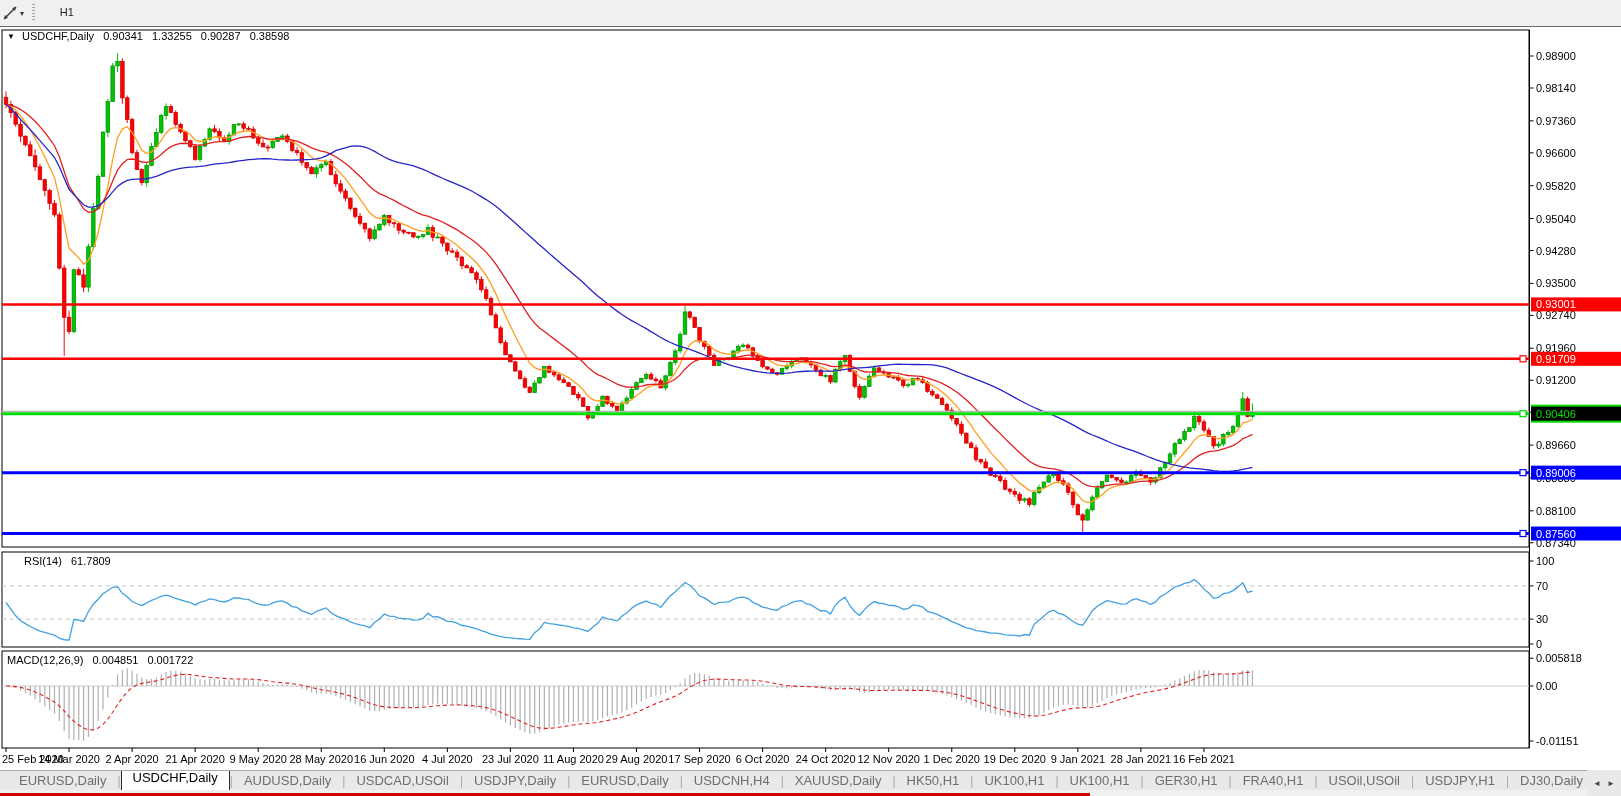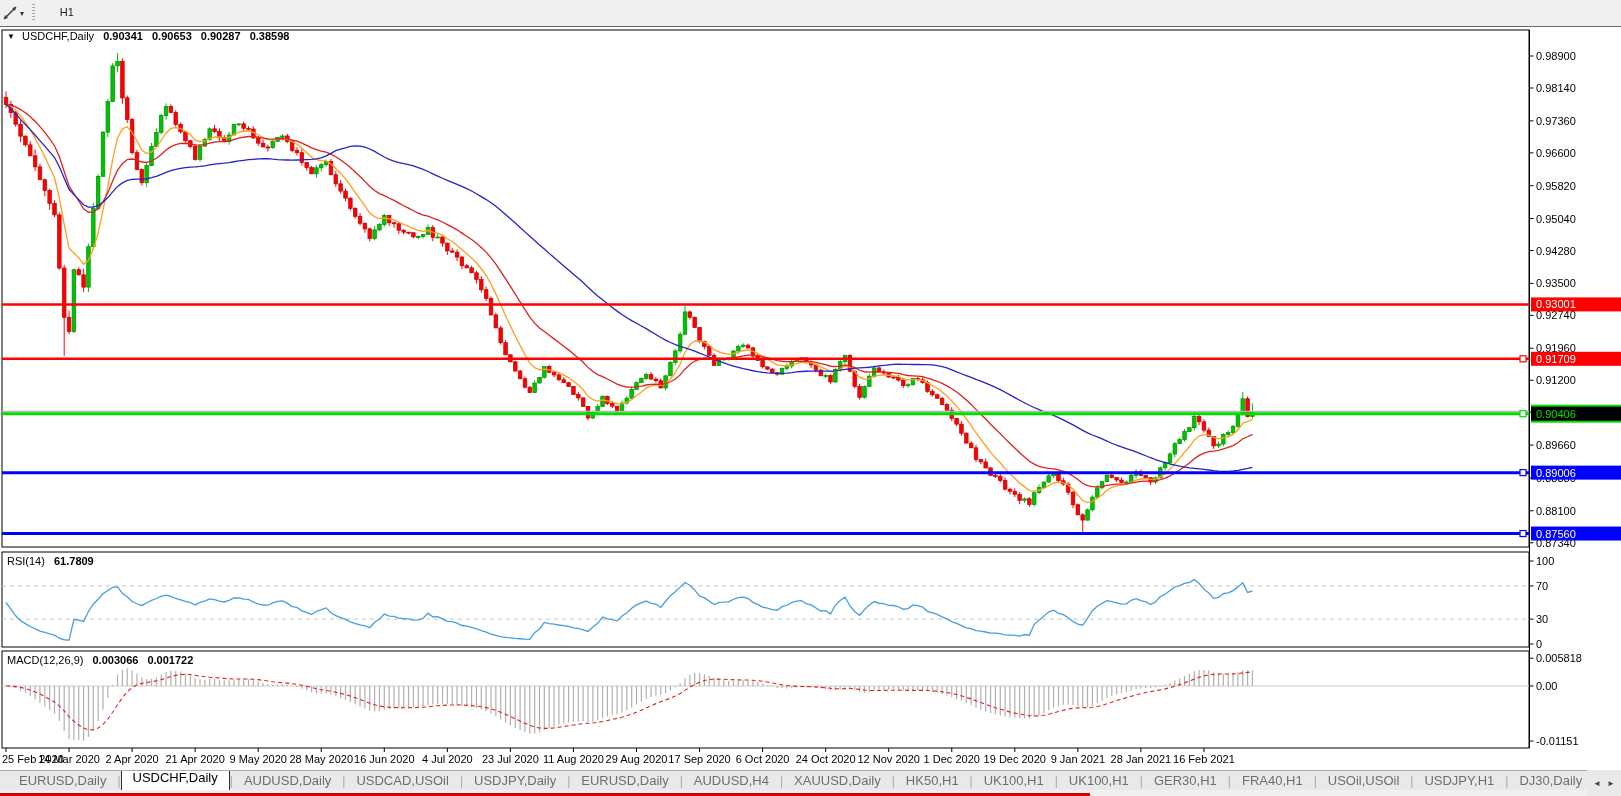--- a/index.html
+++ b/index.html
@@ -10,21 +10,21 @@
   .caret{font-size:8px;color:#333;margin:0 4px 0 2px;}
   .grip{width:3px;height:18px;margin:0 8px 0 4px;
     background:repeating-linear-gradient(180deg,#a6a6a6 0 1px,transparent 1px 3px);}
   .tf-buttons{display:flex;align-items:center;flex-direction:column;}
   .tf-btn{font-size:11px;color:#222;padding:3px 7px;margin:0 5px;border:1px solid transparent;cursor:default;}
   .tf-btn.active{background:#0ea5e9;border:2px solid #22c55e;box-shadow:inset 1px 1px 2px rgba(0,0,0,.18);}
   .chart-window{position:absolute;top:26px;left:0;width:1621px;height:744px;background:#ffffff;
     border-top:1px solid #6a6a6a;}
   #chart-svg{position:absolute;left:0;top:0;}
   .overlay-label{position:absolute;font-size:11px;color:#000;white-space:nowrap;line-height:13px;}
-  .overlay-label .v{margin-left:6px;font-weight:bold;}
+  .overlay-label .v{margin-left:6px;}
   .tabbar{position:absolute;top:770px;left:0;width:1621px;height:20px;background:#e9e9e9;
     border-top:1px solid #aaaaaa;display:flex;align-items:center;overflow:hidden;padding-left:8px;box-sizing:border-box;}
   .tabs{display:flex;align-items:center;white-space:nowrap;}
   .tab{font-size:13px;color:#6e6e6e;padding:4px 11px;cursor:default;}
   .tab.active{background:#ffffff;color:#000;border:1px solid #2b2b2b;border-bottom:none;
     padding:3px 11px 6px 11px;margin-top:-4px;position:relative;z-index:2;}
   .tab-sep{color:#a8a8a8;font-size:12px;}
   .tab-scrollers{position:absolute;right:0;top:770px;height:26px;width:34px;background:#e9e9e9;
     display:flex;align-items:center;justify-content:space-evenly;z-index:3;}
   .tab-scrollers span{font-size:8px;color:#444;cursor:default;}
@@ -969,52 +969,52 @@
       <rect x="1531" y="438.63634000000013" width="90" height="14" fill="#0000ff"></rect>
       <text x="1536" y="449.63634000000013" font-size="11" font-family="&quot;Liberation Sans&quot;,sans-serif" fill="#ffffff">0.89006</text>
       <rect x="1531" y="499.5273999999998" width="90" height="14" fill="#0000ff"></rect>
       <text x="1536" y="510.5273999999998" font-size="11" font-family="&quot;Liberation Sans&quot;,sans-serif" fill="#ffffff">0.87560</text>
     </svg>
 
   <div class="overlay-label" style="left:7px;top:3px;">
     <span style="font-size:8px;vertical-align:1px;">▼</span>
     <span style="margin-left:4px;">USDCHF,Daily</span>
     <span class="v">0.90341</span>
-    <span class="v">0.90653</span>
+    <span class="v">1.33255</span>
     <span class="v">0.90287</span>
     <span class="v">0.38598</span>
   </div>
 
-  <div class="overlay-label" style="left:7px;top:528px;">
+  <div class="overlay-label" style="left:24px;top:528px;">
     <span>RSI(14)</span>
     <span class="v">61.7809</span>
   </div>
 
   <div class="overlay-label" style="left:7px;top:627px;">
     <span>MACD(12,26,9)</span>
-    <span class="v">0.003066</span>
+    <span class="v">0.004851</span>
     <span class="v">0.001722</span>
   </div>
 </div>
 
 <div class="tabbar">
   <div class="tabs">
       <div class="tab">EURUSD,Daily</div>
       <span class="tab-sep">|</span>
       <div class="tab active">USDCHF,Daily</div>
       <span class="tab-sep">|</span>
       <div class="tab">AUDUSD,Daily</div>
       <span class="tab-sep">|</span>
       <div class="tab">USDCAD,USOil</div>
       <span class="tab-sep">|</span>
       <div class="tab">USDJPY,Daily</div>
       <span class="tab-sep">|</span>
       <div class="tab">EURUSD,Daily</div>
       <span class="tab-sep">|</span>
-      <div class="tab">AUDUSD,H4</div>
+      <div class="tab">USDCNH,H4</div>
       <span class="tab-sep">|</span>
       <div class="tab">XAUUSD,Daily</div>
       <span class="tab-sep">|</span>
       <div class="tab">HK50,H1</div>
       <span class="tab-sep">|</span>
       <div class="tab">UK100,H1</div>
       <span class="tab-sep">|</span>
       <div class="tab">UK100,H1</div>
       <span class="tab-sep">|</span>
       <div class="tab">GER30,H1</div>

